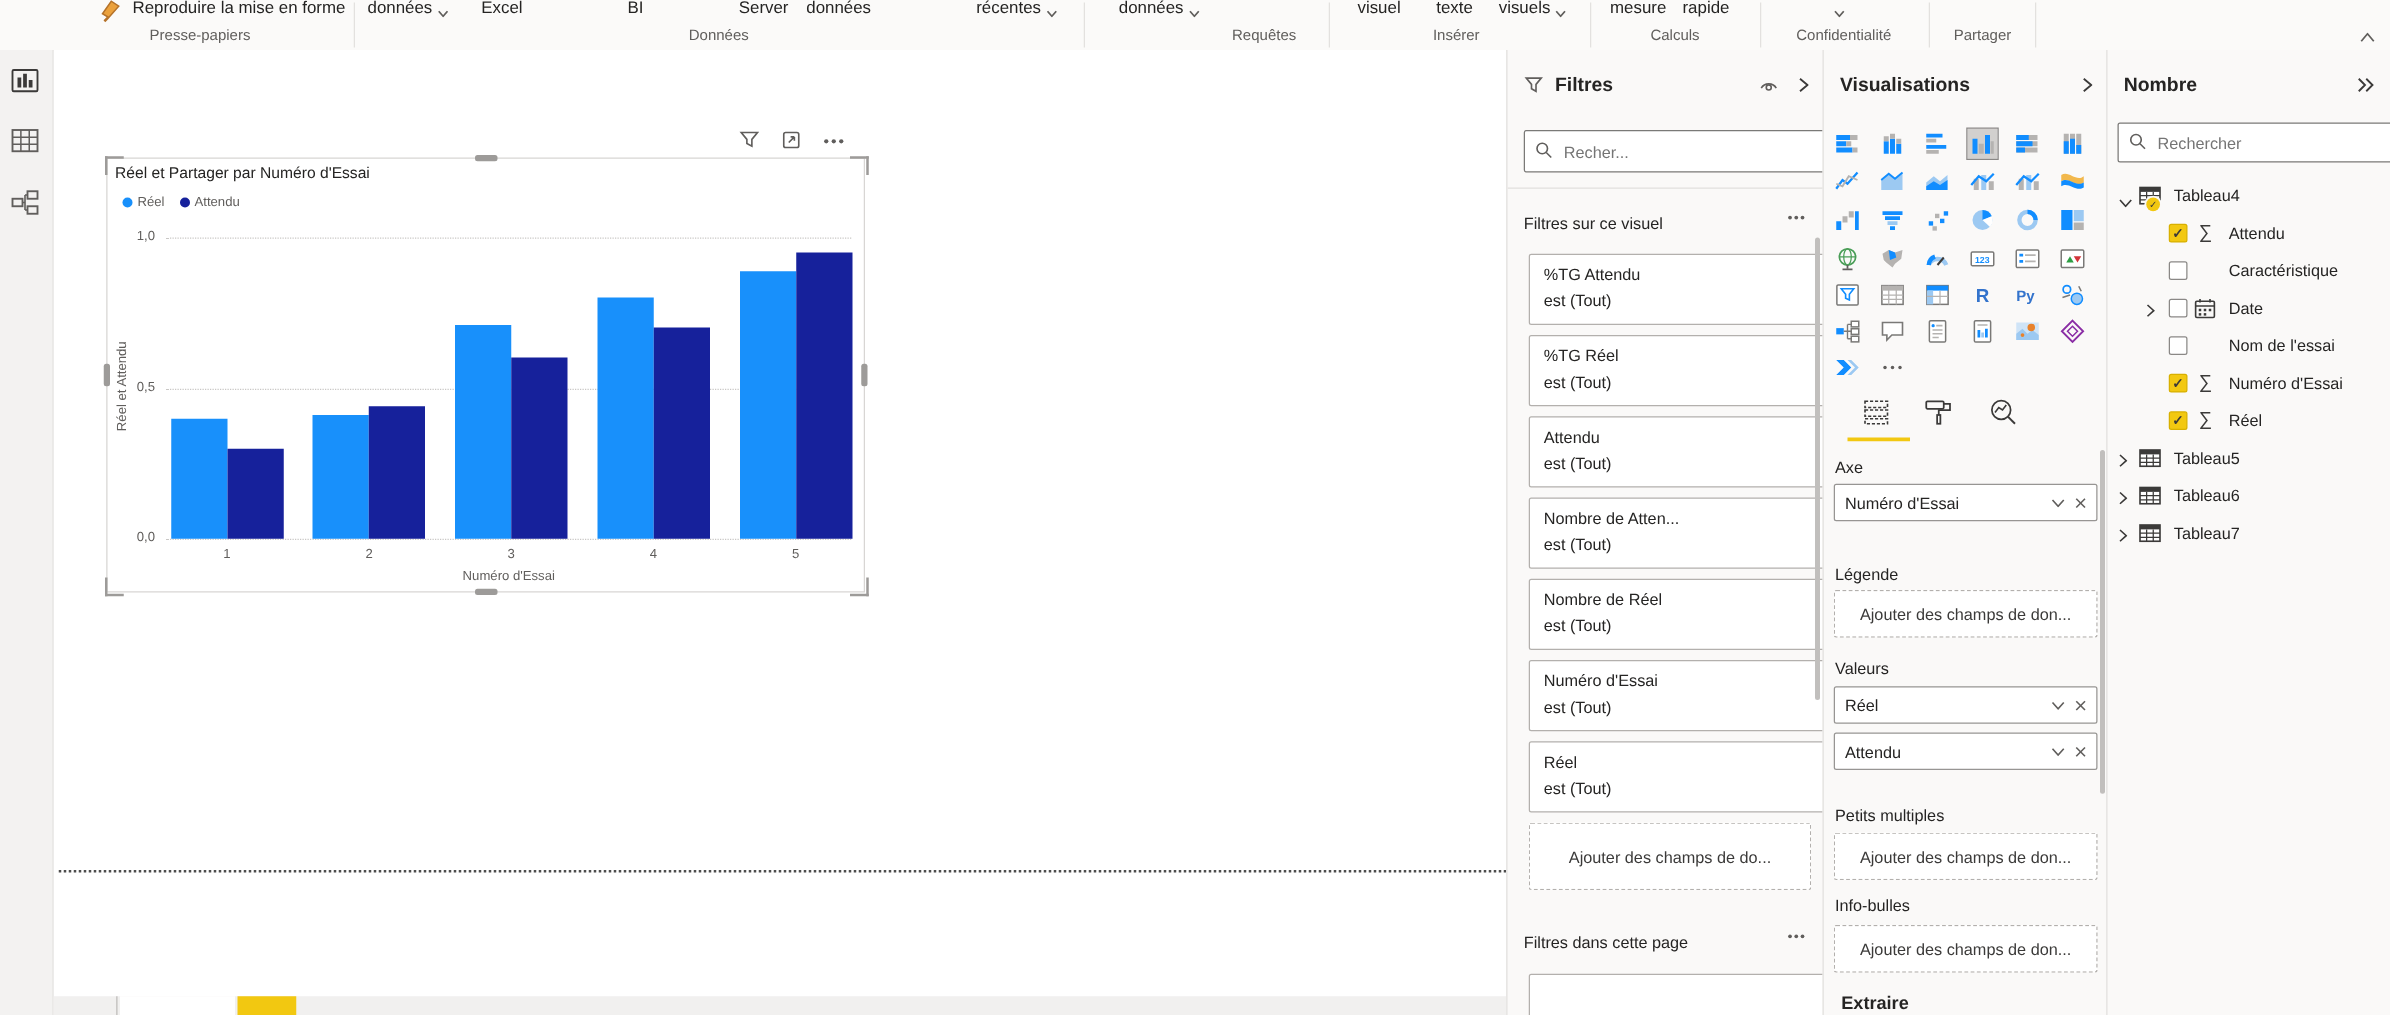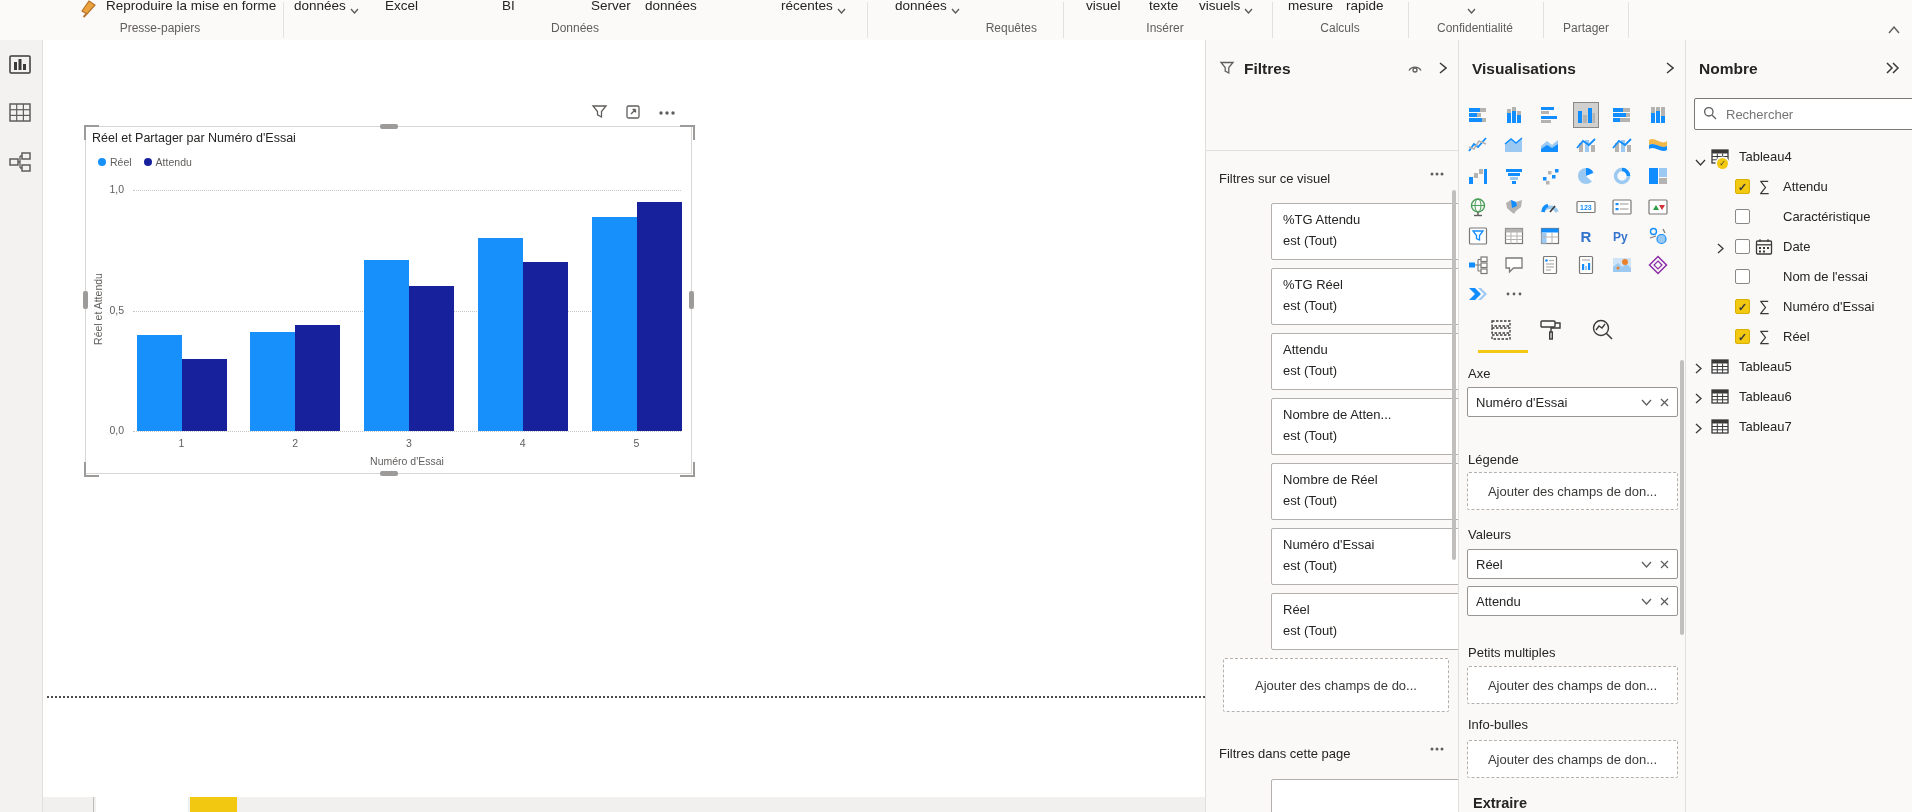--- a/index.html
+++ b/index.html
@@ -31,21 +31,21 @@
   
   .pane{position:absolute;top:40px;height:772px;background:#faf9f8;border-left:1px solid #e1dfdd;overflow:hidden;}
   #filters-pane{left:1205px;width:253px;}
   #viz-pane{left:1458px;width:227px;}
   #fields-pane{left:1685px;width:227px;}
   .pane-header{position:absolute;left:13px;top:16px;right:12px;height:26px;display:flex;align-items:center;}
   .pane-title{font-weight:bold;font-size:15.5px;color:#252423;}
   .searchbox{position:absolute;background:#fff;border:1px solid #7a7977;border-radius:2px;display:flex;align-items:center;padding:0 8px;gap:7px;}
   .searchbox input{border:none;outline:none;background:transparent;font-size:13px;color:#252423;flex:1;min-width:0;font-family:inherit;}
   .fp-section{position:absolute;left:13px;width:226px;display:flex;align-items:flex-start;font-size:13px;color:#252423;}
-  .card{position:absolute;left:17px;width:264px;background:#fff;border:1px solid #b3b0ad;border-radius:2px;box-sizing:border-box;cursor:pointer;margin-left:48px;}
+  .card{position:absolute;left:17px;width:264px;background:#fff;border:1px solid #b3b0ad;border-radius:2px;box-sizing:border-box;cursor:pointer;}
   .card .f1{position:absolute;left:11px;top:8px;font-size:13px;color:#252423;white-space:nowrap;}
   .card .f2{position:absolute;left:11px;top:29px;font-size:13px;color:#252423;white-space:nowrap;text-align:center;}
   .empty-well{position:absolute;border:1px dashed #b3b0ad;border-radius:2px;background:#fff;display:flex;align-items:center;justify-content:center;font-size:13px;color:#3b3a39;cursor:pointer;box-sizing:border-box;}
   .well-label{position:absolute;left:9px;font-size:13px;color:#252423;}
   .chip{position:absolute;left:8px;width:211px;height:30px;background:#fff;border:1px solid #979593;border-radius:2px;display:flex;align-items:center;box-sizing:border-box;cursor:pointer;}
   .chip .chip-label{flex:1;padding-left:8px;font-size:13px;color:#252423;white-space:nowrap;overflow:hidden;}
   .chip .chip-ic{margin-right:8px;display:flex;align-items:center;cursor:pointer;}
   .viz-ic{position:absolute;width:24px;height:24px;display:flex;align-items:center;justify-content:center;cursor:pointer;}
   .viz-ic.sel{background:#d2d0ce;outline:1px solid #8a8886;}
   .vp-tab{position:absolute;width:26px;height:26px;cursor:pointer;}
@@ -240,20 +240,27 @@
           </svg></span>
       <span class="pane-title" style="margin-left:9px;">Filtres</span>
       <span id="fp-eye" style="margin-left:auto;"><svg width="16" height="12" viewBox="0 0 16 12" xmlns="http://www.w3.org/2000/svg">
             <path d="M2,8.5 C4.5,4 11.5,4 14,8.5" fill="none" stroke="#605e5c" stroke-width="1.3"></path>
             <circle cx="8" cy="8" r="2" fill="none" stroke="#605e5c" stroke-width="1.3"></circle>
           </svg></span>
       <span id="fp-collapse" style="margin-left:16px;"><svg width="8" height="12" viewBox="0 0 8 12" xmlns="http://www.w3.org/2000/svg">
             <polyline points="1,1 7,6 1,11" fill="none" stroke="#3b3a39" stroke-width="1.5"></polyline>
           </svg></span>
     </div>
+    <div class="searchbox" style="left:13px;top:64px;width:226px;height:32px;">
+      <span id="fp-mag"><svg width="14" height="14" viewBox="0 0 14 14" xmlns="http://www.w3.org/2000/svg">
+            <circle cx="5.8" cy="5.8" r="4.2" fill="none" stroke="#605e5c" stroke-width="1.3"></circle>
+            <line x1="9" y1="9" x2="13" y2="13" stroke="#605e5c" stroke-width="1.3"></line>
+          </svg></span>
+      <input placeholder="Recher..." style="">
+    </div>
     <div style="position:absolute;left:0;top:110px;width:253px;height:1px;background:#e1dfdd;"></div>
     <div class="fp-section" style="top:131px;">
       <span>Filtres sur ce visuel</span>
       <span class="more-dots" id="fp-more1">
           <svg width="16" height="6" viewBox="0 0 16 6" xmlns="http://www.w3.org/2000/svg">
             <circle cx="3" cy="3" r="1.5" fill="#605e5c"></circle>
             <circle cx="8" cy="3" r="1.5" fill="#605e5c"></circle>
             <circle cx="13" cy="3" r="1.5" fill="#605e5c"></circle>
           </svg>
         </span>

